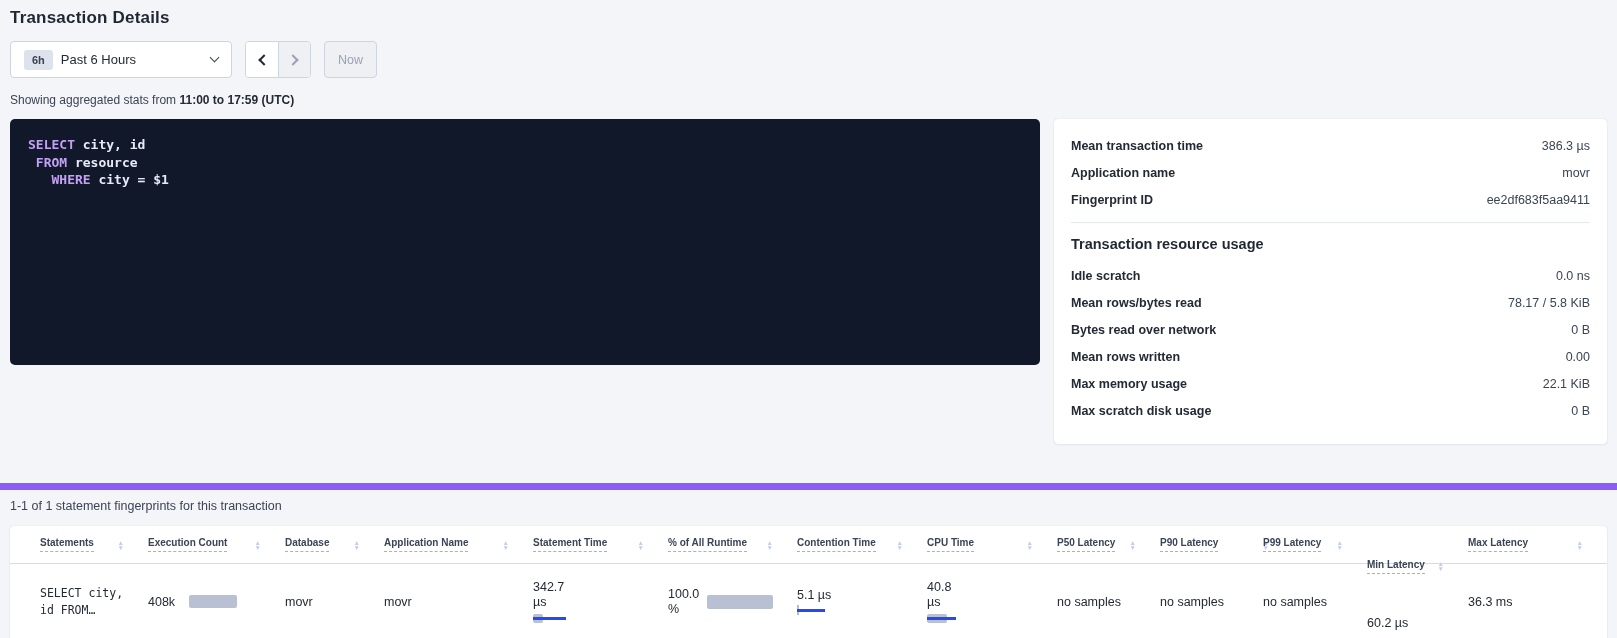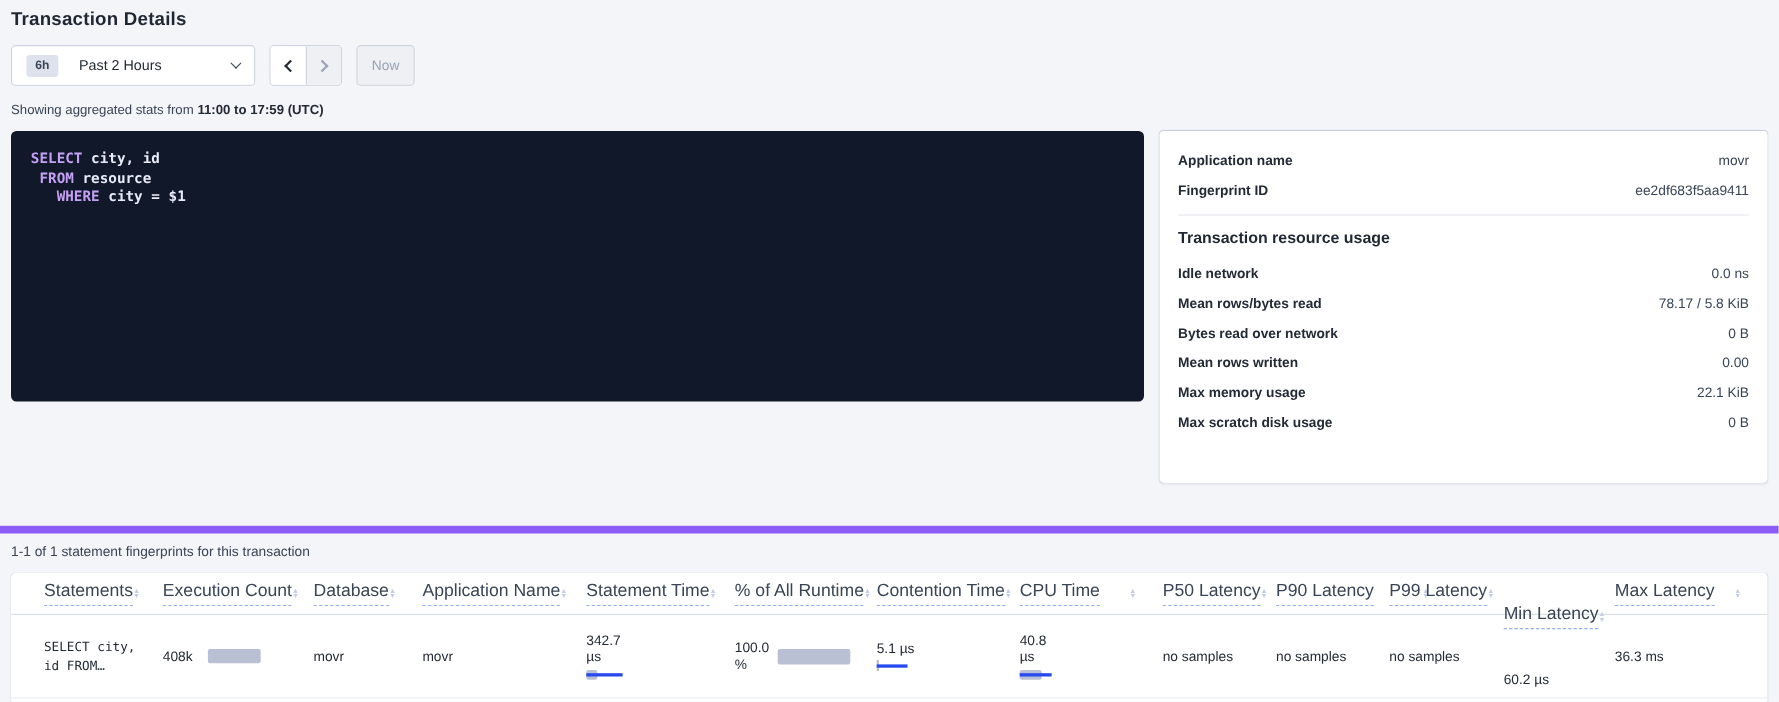--- a/index.html
+++ b/index.html
@@ -3,21 +3,21 @@
 <meta charset="utf-8">
 <style>
   * { margin:0; padding:0; box-sizing:border-box; }
   html,body { width:1617px; height:638px; background:#f4f5f9; font-family:"Liberation Sans",sans-serif; color:#242a35; overflow:hidden; }
 
   .top { padding:8px 10px 0; }
   .page-title { font-size:17px; font-weight:700; color:#1f2733; margin-bottom:13px; letter-spacing:.2px; }
 
   .controls { display:flex; align-items:flex-start; gap:13px; margin-bottom:15px; }
   .dropdown { width:222px; height:37px; background:#fff; border:1px solid #cdd5e0; border-radius:4px; display:flex; align-items:center; padding:0 13px; cursor:pointer; }
-  .badge { background:#dde2ec; color:#394455; font-size:11px; font-weight:700; padding:4px 8px; border-radius:3px; margin-right:19px; }
+  .badge { background:#dde2ec; color:#394455; font-size:11px; font-weight:700; padding:4px 8px; border-radius:3px; margin-right:8px; }
   .dropdown-label { font-size:13px; color:#242a35; flex:1; }
   .chevron-down { width:7px; height:7px; border-right:1.5px solid #394455; border-bottom:1.5px solid #394455; transform:rotate(45deg); margin-top:-4px; }
 
   .arrow-group { display:flex; border:1px solid #cdd5e0; border-radius:4px; overflow:hidden; background:#fff; }
   .arrow-btn { width:32px; height:35px; display:flex; align-items:center; justify-content:center; background:#fff; cursor:pointer; }
   .arrow-btn.next { background:#eef0f4; border-left:1px solid #cdd5e0; cursor:default; }
   .chev-left { width:8px; height:8px; border-left:2.5px solid #242a35; border-bottom:2.5px solid #242a35; transform:rotate(45deg); margin-left:3px; }
   .chev-right { width:8px; height:8px; border-right:2.5px solid #9aa3b3; border-top:2.5px solid #9aa3b3; transform:rotate(45deg); margin-right:3px; }
   .now-btn { height:37px; padding:0 13px; background:#eef0f4; border:1px solid #cdd5e0; border-radius:4px; color:#99a3b5; font-size:12.5px; display:flex; align-items:center; cursor:default; }
 
@@ -35,21 +35,21 @@
   .kv-value { font-size:12.5px; color:#394455; }
   .hdivider { border-top:1px solid #e4e8ef; margin:9px 0 13px; }
   .section-heading { font-size:14.5px; font-weight:700; color:#1f2733; margin:4px 0 10px; }
 
   .bottom { border-top:7px solid #8b5cf6; margin-top:39px; padding:9px 10px 0; }
   .caption { font-size:12.5px; color:#394455; margin-bottom:13px; }
 
   .table-card { margin:0 10px; background:#fff; border-radius:4px; box-shadow:0 1px 2px rgba(60,80,110,.08), 0 0 1px rgba(60,80,110,.25); min-height:128px; }
   .thead { display:flex; align-items:center; height:38px; padding-left:30px; border-bottom:1px solid #d6dce6; }
   .th { display:flex; align-items:center; justify-content:space-between; padding-right:24px; cursor:pointer; }
-  .th-label { font-size:16px; font-weight:400; color:#394455; border-bottom:1px dashed #9aaef2; padding-bottom:3px; white-space:nowrap; }
+  .th-label { font-size:10px; font-weight:700; color:#394455; border-bottom:1px dashed #9aaef2; padding-bottom:3px; white-space:nowrap; }
   .sort-icon { display:flex; flex-direction:column; align-items:center; color:#c3cde8; font-size:6.5px; line-height:5px; }
 
   .trow { display:flex; align-items:center; height:76px; padding-left:30px; border-bottom:1px solid #e7ebf1; }
   .td { padding-right:24px; font-size:12.5px; color:#242a35; }
   .c1 { width:108px; } .c2 { width:137px; } .c3 { width:99px; } .c4 { width:149px; }
   .c5 { width:135px; } .c6 { width:129px; } .c7 { width:130px; } .c8 { width:130px; }
   .c9 { width:103px; } .c10 { width:103px;gap:44px; } .c11 { width:104px; } .c12 { width:101px;margin-top:43px; }
   .c13 { flex:1; }
 
   .stmt-cell { font-family:"DejaVu Sans Mono",monospace; font-size:11.5px; line-height:17px; color:#242a35; cursor:pointer; }
@@ -68,21 +68,21 @@
 </style>
 </head>
 <body>
 
 <div class="top">
   <div class="page-title">Transaction Details</div>
 
   <div class="controls">
     <div class="dropdown">
       <span class="badge">6h</span>
-      <span class="dropdown-label">Past 2 Hours</span>
+      <span class="dropdown-label">Past 6 Hours</span>
       <span class="chevron-down"></span>
     </div>
     <div class="arrow-group">
       <div class="arrow-btn">
         <span class="chev-left"></span>
       </div>
       <div class="arrow-btn next">
         <span class="chev-right"></span>
       </div>
     </div>
@@ -97,31 +97,35 @@
 
 <div class="main">
   <div class="sql-box">
     <div class="sql-line"><span></span><span class="sql-kw">SELECT</span><span> city, id</span></div>
     <div class="sql-line"><span> </span><span class="sql-kw">FROM</span><span> resource</span></div>
     <div class="sql-line"><span>   </span><span class="sql-kw">WHERE</span><span> city = $1</span></div>
   </div>
 
   <div class="details-card">
     <div class="kv-row">
+      <span class="kv-label">Mean transaction time</span>
+      <span class="kv-value">386.3 µs</span>
+    </div>
+    <div class="kv-row">
       <span class="kv-label">Application name</span>
       <span class="kv-value">movr</span>
     </div>
     <div class="kv-row">
       <span class="kv-label">Fingerprint ID</span>
       <span class="kv-value">ee2df683f5aa9411</span>
     </div>
     <div class="hdivider"></div>
     <div class="section-heading">Transaction resource usage</div>
     <div class="kv-row">
-      <span class="kv-label">Idle network</span>
+      <span class="kv-label">Idle scratch</span>
       <span class="kv-value">0.0 ns</span>
     </div>
     <div class="kv-row">
       <span class="kv-label">Mean rows/bytes read</span>
       <span class="kv-value">78.17 / 5.8 KiB</span>
     </div>
     <div class="kv-row">
       <span class="kv-label">Bytes read over network</span>
       <span class="kv-value">0 B</span>
     </div>

